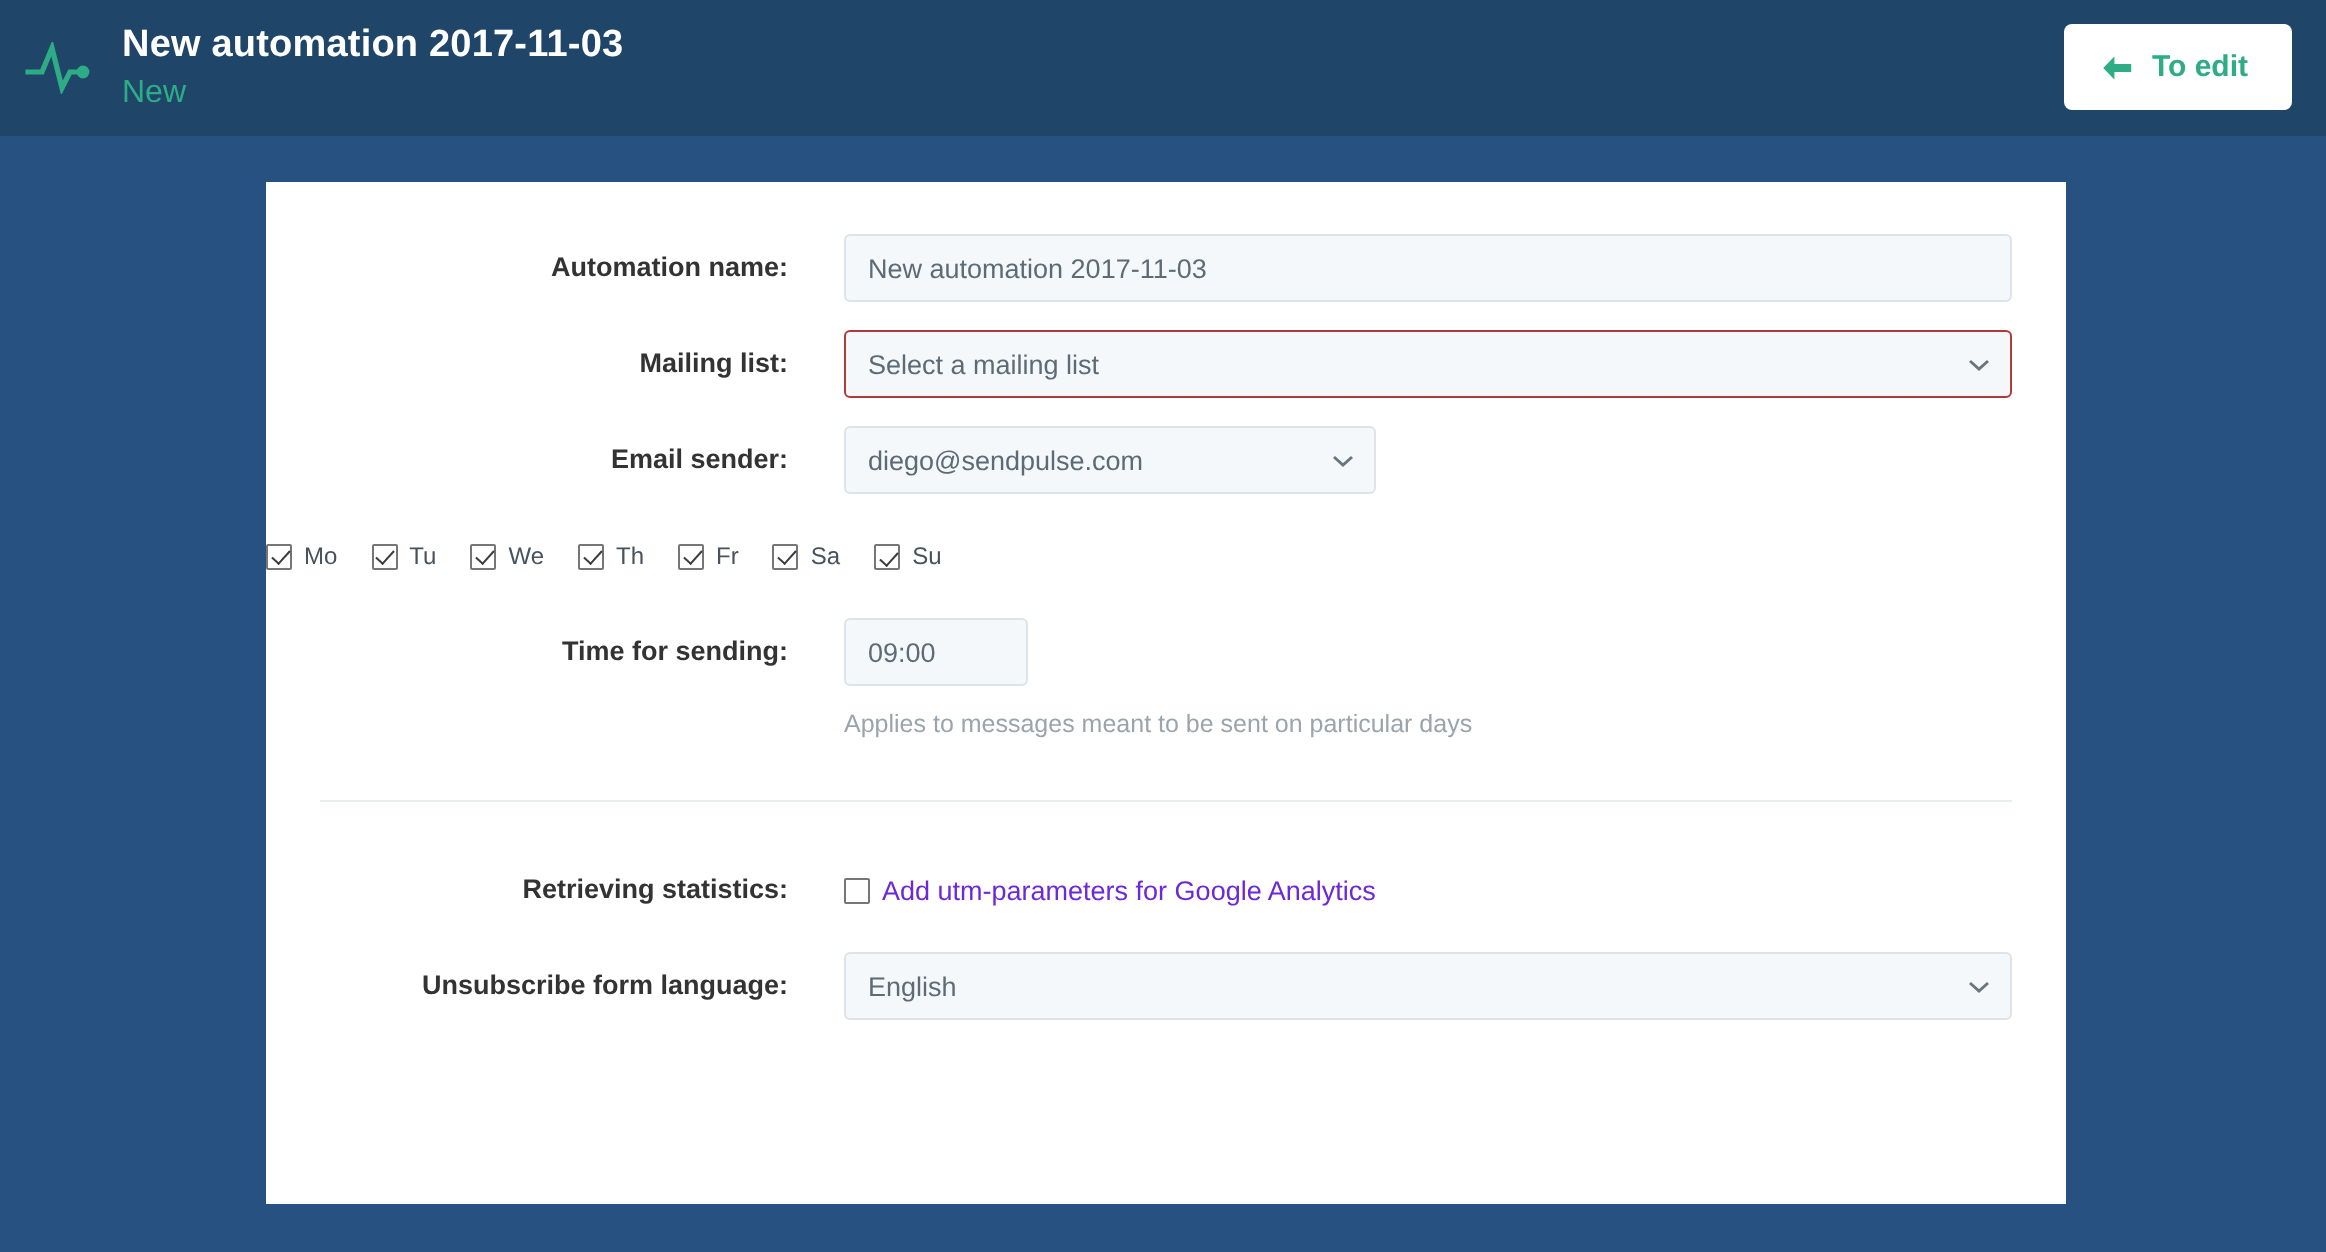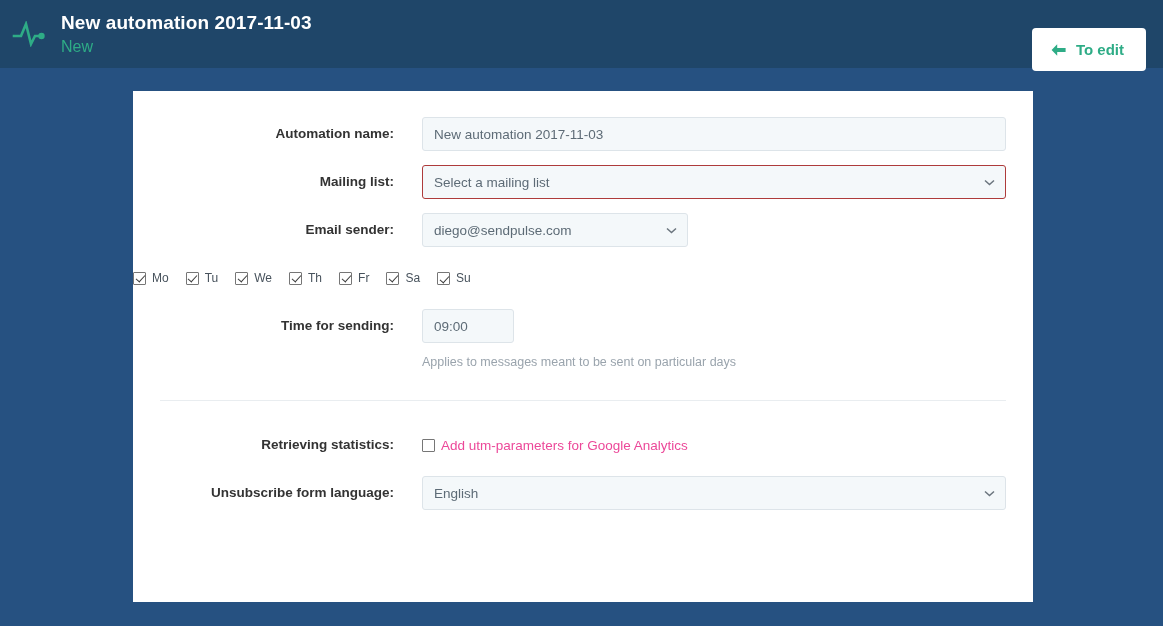--- a/index.html
+++ b/index.html
@@ -64,21 +64,20 @@
     border-radius: 4px;
     color: #2eac86;
     font-size: 15px;
     font-weight: bold;
     font-family: "Liberation Sans", sans-serif;
     padding: 0 22px 0 18px;
     display: flex;
     align-items: center;
     gap: 9px;
     cursor: pointer;
-    margin-top: 16px;
   }
   .back-arrow-icon {
     display: flex;
     align-items: center;
   }
 
   
   .stage {
     height: 558px;
     position: relative;
@@ -202,21 +201,21 @@
 
   
   .divider {
     border: none;
     border-top: 1px solid #e9edf0;
     margin: 31px 27px 27px 27px;
   }
 
   
   .utm-row { display: flex; align-items: center; height: 34px; }
-  .utm-label { font-size: 13.5px; color: #ec4899; }
+  .utm-label { font-size: 13.5px; color: #6d28d9; }
 </style>
 </head>
 <body>
 
 <div class="topbar">
   <div class="brand">
     <span class="logo-icon">
       <svg width="34" height="26" viewBox="0 0 34 26" aria-hidden="true">
         <polyline points="2,15 9,15 14,3 19,23 23,15 28,15" fill="none" stroke="#2eac86" stroke-width="2.6" stroke-linecap="square" stroke-linejoin="miter"></polyline>
         <circle cx="29.5" cy="15" r="3.2" fill="#2eac86"></circle>

